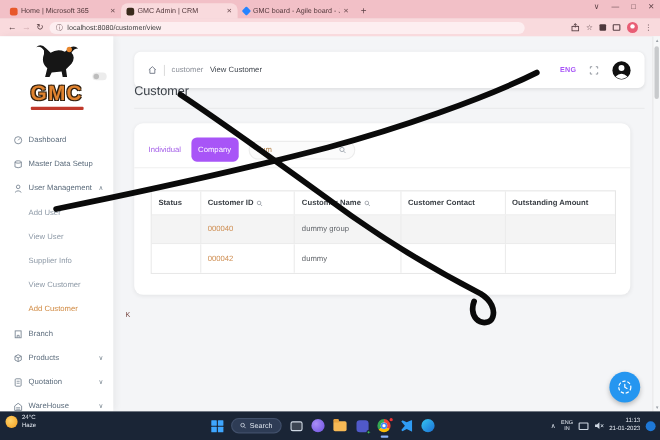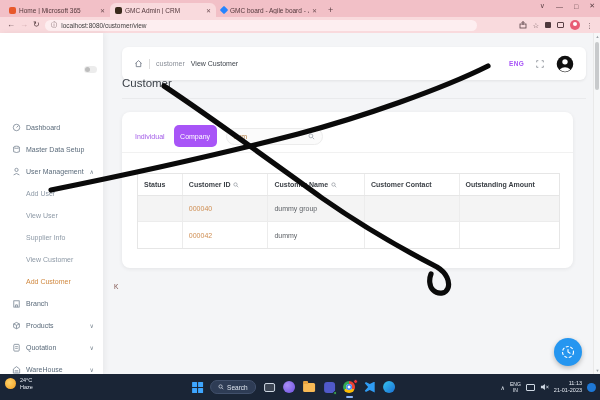--- a/index.html
+++ b/index.html
@@ -180,20 +180,28 @@
       </svg>
       <span class="ticon">☆</span>
       <span class="ext"></span>
       <span class="sideicon"></span>
       <span class="prof"></span>
       <span class="ticon">⋮</span>
     </div>
   </div>
 
   <div class="sidebar">
+    <div class="logo">
+      <svg width="42" height="32" viewBox="0 0 42 32">
+        <path d="M9 7 Q6 2 2 4 Q6 0 11 5 L15 9 Q21 5 28 8 L33 4 Q37 2 40 5 Q36 5 34 9 Q38 13 34 19 L29 24 L30 31 L26 31 L25 26 L16 27 L14 31 L10 31 L12 23 Q6 18 9 10 Z" fill="#161616"></path>
+        <circle cx="32" cy="6" r="2.4" fill="#e8872e"></circle>
+      </svg>
+      <div class="logo-word">GMC</div>
+      <div class="tagline"></div>
+    </div>
     <div class="toggle"></div>
 
     <div class="side-nav">
       <div class="side-item">
         <svg class="sicon" viewBox="0 0 10 10">
             <circle cx="5" cy="5" r="3.6" fill="none" stroke="#7a8794" stroke-width="0.9"></circle>
             <path d="M5 5 L7 3" stroke="#7a8794" stroke-width="0.9"></path>
           </svg>
         <span>Dashboard</span>
       </div>

